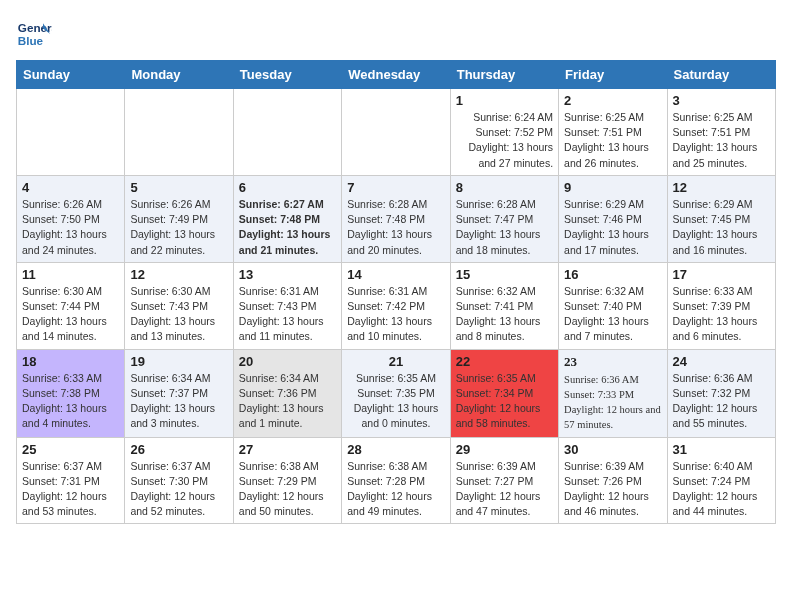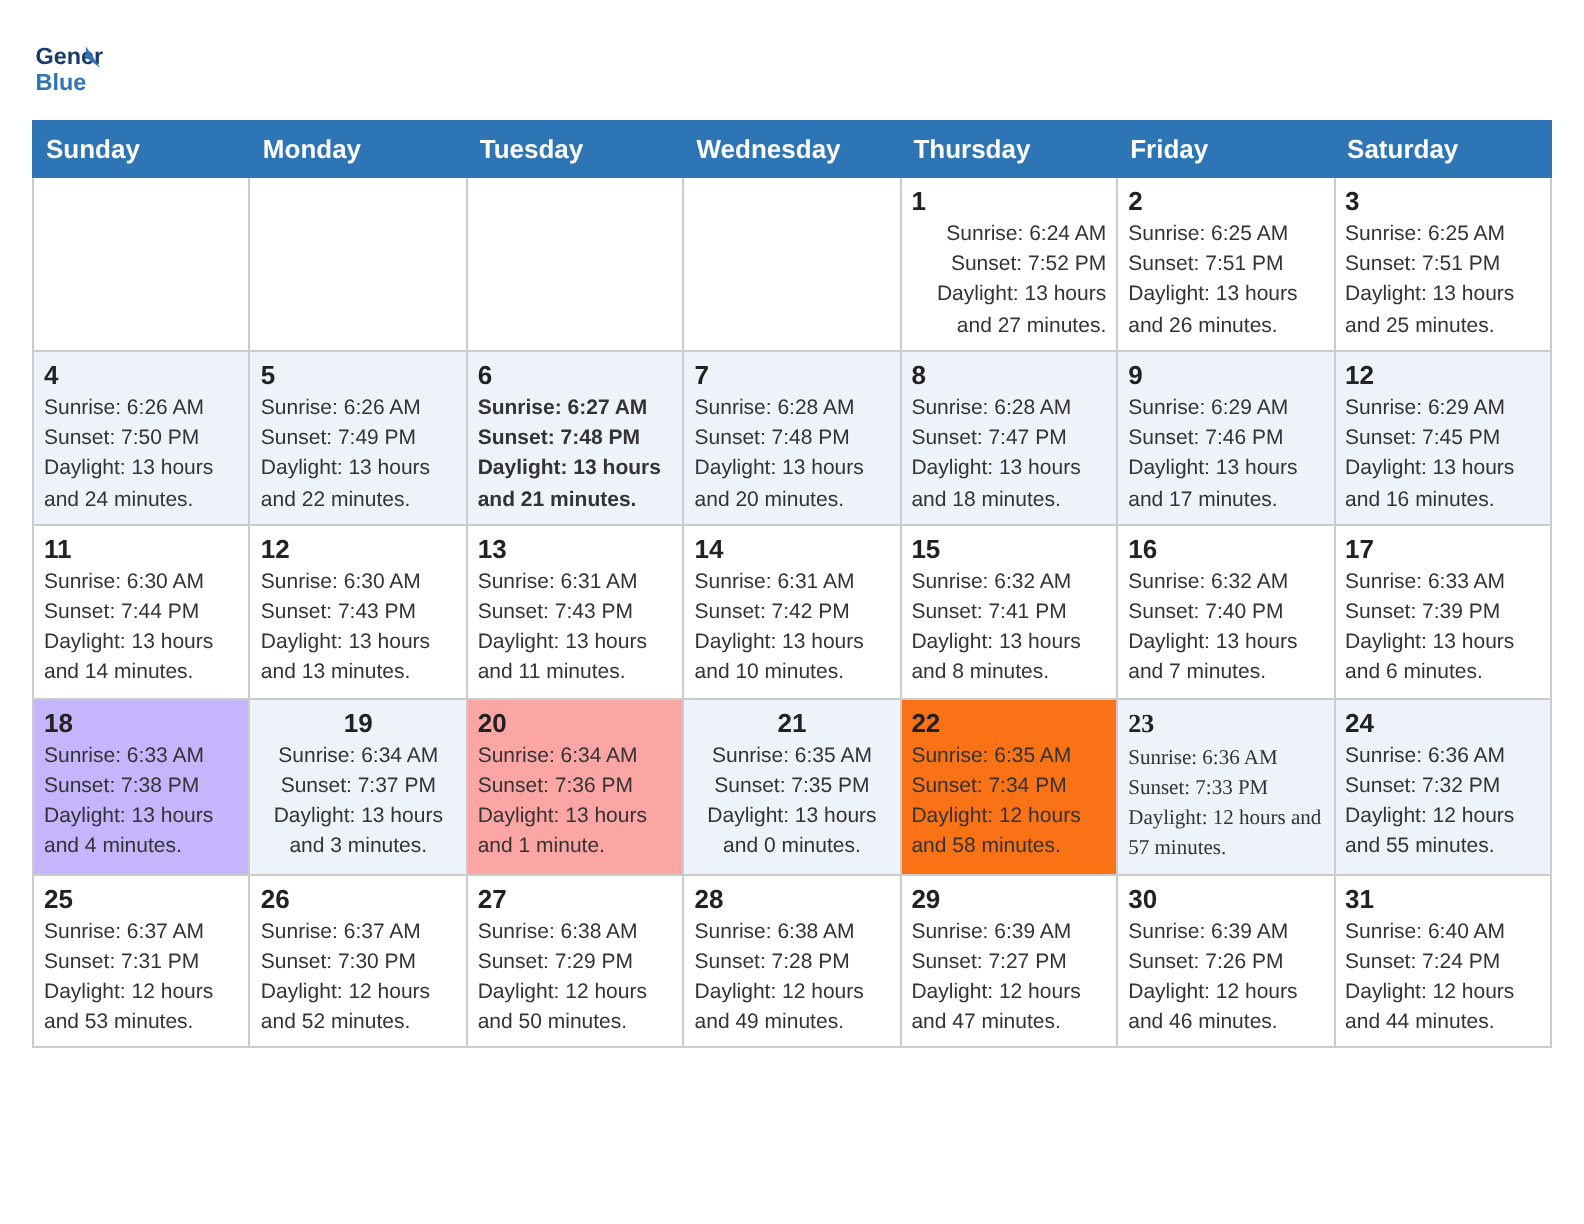--- a/index.html
+++ b/index.html
@@ -221,39 +221,39 @@
 Daylight: 13 hours and 6 minutes.</div>
         </td>
       </tr>
       <tr>
         <td style="background: #c4b5fd;">
           <div class="day-num">18</div>
           <div class="day-info" style="white-space: pre-line;">Sunrise: 6:33 AM
 Sunset: 7:38 PM
 Daylight: 13 hours and 4 minutes.</div>
         </td>
-        <td style="background: rgb(238, 242, 249); text-align: center;">
+        <td style="background: rgb(238, 242, 249);">
           <div class="day-num">19</div>
           <div class="day-info" style="white-space: pre-line;">Sunrise: 6:34 AM
 Sunset: 7:37 PM
 Daylight: 13 hours and 3 minutes.</div>
         </td>
-        <td style="background: #fca5a5; margin-top: 16px;">
+        <td style="background: #e5e5e5; margin-top: 16px;">
           <div class="day-num">20</div>
           <div class="day-info" style="white-space: pre-line;">Sunrise: 6:34 AM
 Sunset: 7:36 PM
 Daylight: 13 hours and 1 minute.</div>
         </td>
         <td style="background: rgb(238, 242, 249); text-align: center;">
           <div class="day-num">21</div>
           <div class="day-info" style="white-space: pre-line;">Sunrise: 6:35 AM
 Sunset: 7:35 PM
 Daylight: 13 hours and 0 minutes.</div>
         </td>
-        <td style="background: #f97316; margin-left: 48px;">
+        <td style="background: #ef4444; margin-left: 48px;">
           <div class="day-num">22</div>
           <div class="day-info" style="white-space: pre-line;">Sunrise: 6:35 AM
 Sunset: 7:34 PM
 Daylight: 12 hours and 58 minutes.</div>
         </td>
         <td style="background: rgb(238, 242, 249); font-family: Liberation Serif, serif;">
           <div class="day-num">23</div>
           <div class="day-info" style="white-space: pre-line;">Sunrise: 6:36 AM
 Sunset: 7:33 PM
 Daylight: 12 hours and 57 minutes.</div>

